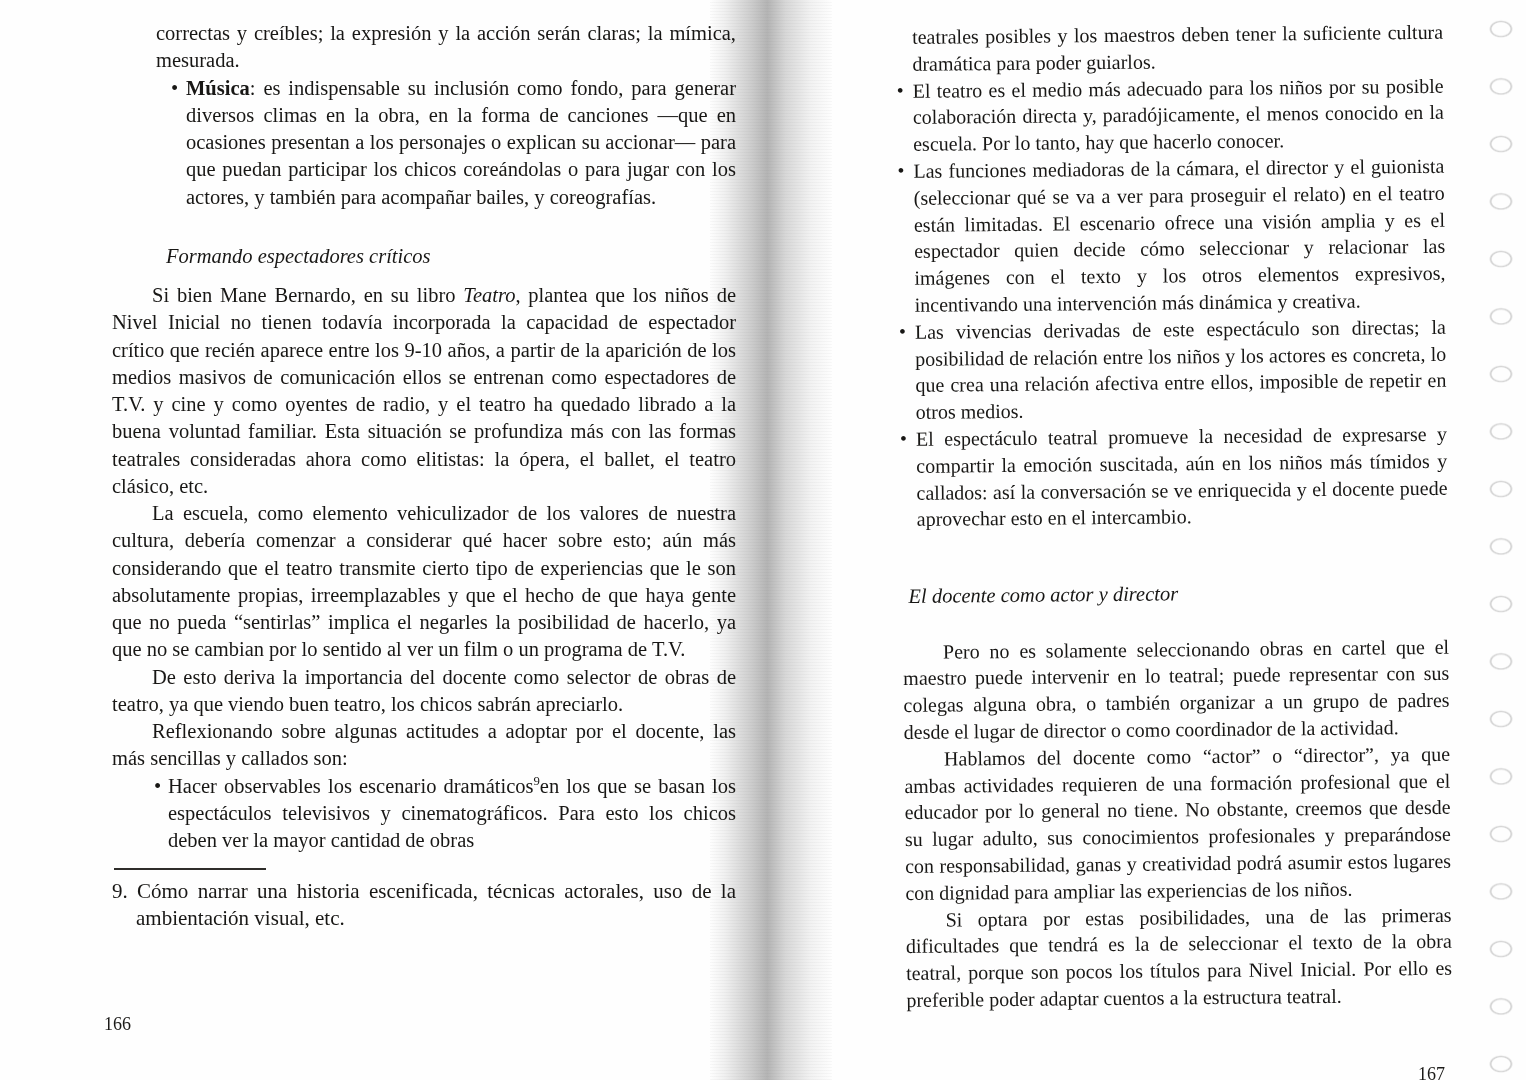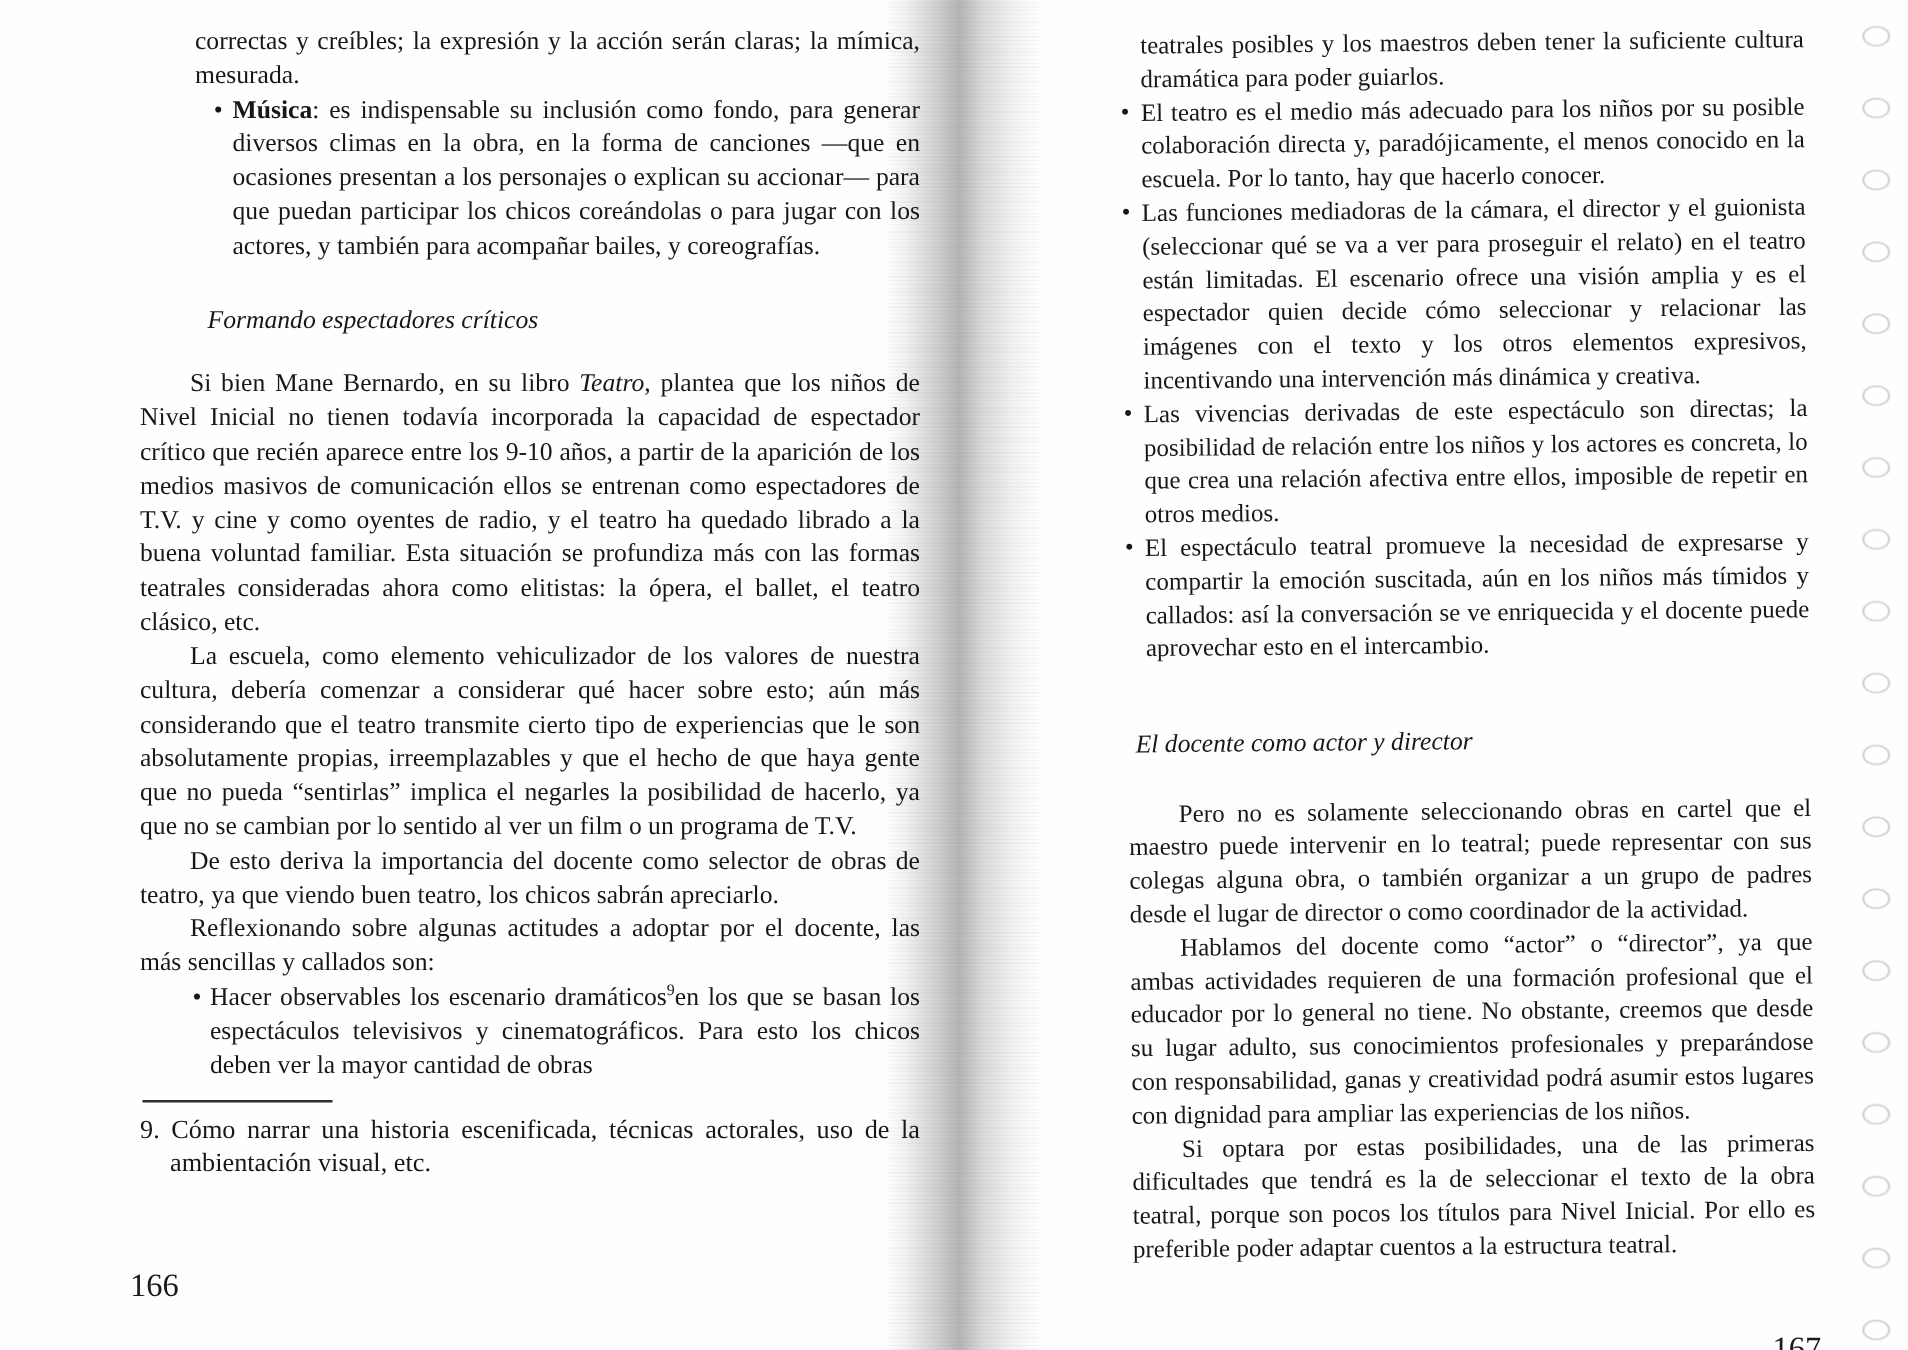--- a/index.html
+++ b/index.html
@@ -25,34 +25,34 @@
   #left-page .music-item .bullet{position:absolute;left:-15px;top:0;}
   #left-page .hacer-item{margin-left:56px;}
   #left-page .hacer-item .bullet{position:absolute;left:-14px;top:0;}
   #right-page li{margin-left:15px;}
   #right-page li .bullet{position:absolute;left:-16px;top:-1px;}
 
   .section-heading{
     font-style:italic;font-weight:normal;
     font-size:20.5px;text-align:left;
   }
-  #left-page .section-heading{margin:32px 0 24px 54px;}
+  #left-page .section-heading{margin:32px 0 12px 54px;}
   #right-page .section-heading{margin:50px 0 28px 6px;}
 
   b{font-weight:bold;}
   i{font-style:italic;}
   sup{font-size:0.62em;vertical-align:super;line-height:0;}
 
   .footnote-rule{width:152px;height:2px;background:#2f2d2a;margin:14px 0 8px 2px;}
   .footnote{
     font-size:21px;line-height:1.28;text-align:justify;
     margin-left:24px;text-indent:-24px;
   }
 
-  .pagenum{position:absolute;font-size:26px;color:#1b1a18;}
+  .pagenum{position:absolute;font-size:18px;color:#1b1a18;}
   #pn-left{left:104px;top:1014px;}
   #pn-right{left:1418px;top:1016px;margin-top:48px;}
 
   
   .gutter{
     position:absolute;left:710px;top:0;width:122px;height:1080px;
     background:
       repeating-linear-gradient(0deg, rgba(40,40,40,0.03) 0 1px, rgba(0,0,0,0) 1px 3px),
       linear-gradient(90deg,
         rgba(120,120,120,0) 0%,

